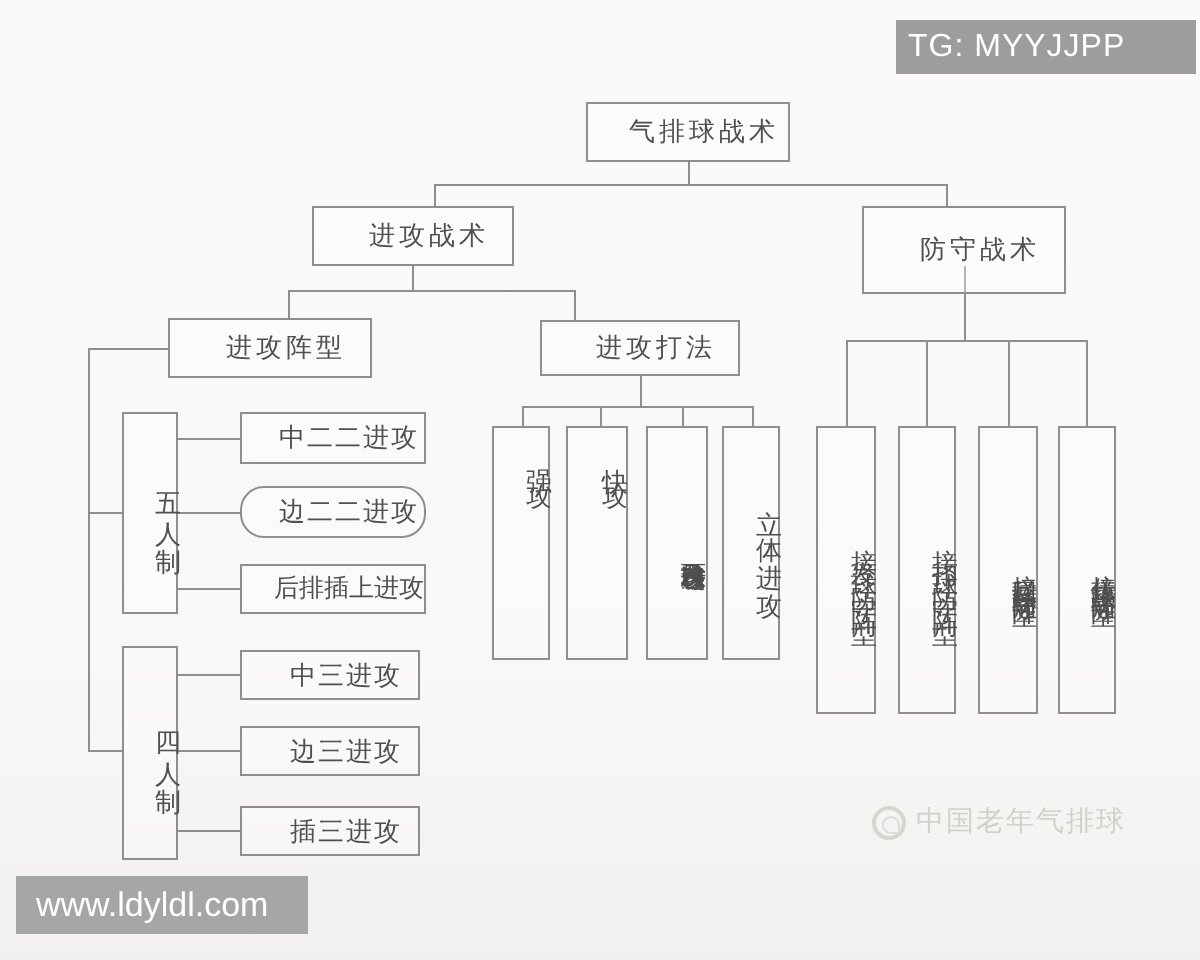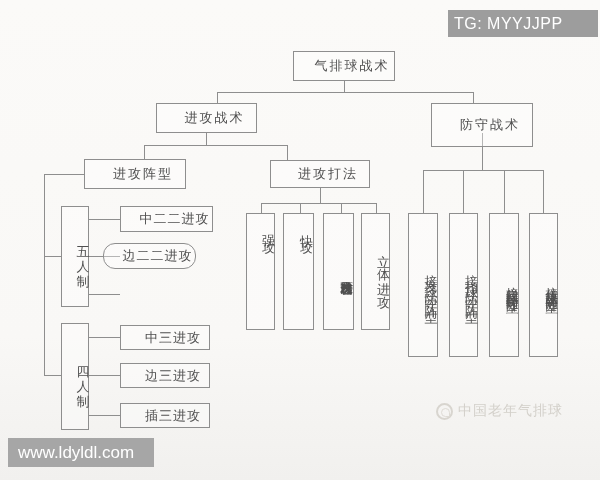--- a/index.html
+++ b/index.html
@@ -107,21 +107,22 @@
 
   <div class="box" style="left:84px;top:159px;width:102px;height:30px;">进攻阵型</div>
 
   <div class="box" style="left:270px;top:160px;width:100px;height:28px;">进攻打法</div>
 
   <div class="box vbox" style="left:61px;top:206px;width:28px;height:101px;letter-spacing:14px;">五人制</div>
 
   <div class="box vbox" style="left:61px;top:323px;width:28px;height:107px;letter-spacing:14px;">四人制</div>
 
   <div class="box" style="left:120px;top:206px;width:93px;height:26px;letter-spacing:1px;">中二二进攻</div>
-  <div class="box" style="left:103px;top:243px;width:93px;height:26px;letter-spacing:1px;border-radius:12px;">边二二进攻</div>
+  <div class="box" style="left:120px;top:243px;width:93px;height:26px;letter-spacing:1px;border-radius:12px;">边二二进攻</div>
+  <div class="box" style="left:120px;top:282px;width:93px;height:25px;letter-spacing:0px;font-size:12.5px;">后排插上进攻</div>
 
   <div class="box" style="left:120px;top:325px;width:90px;height:25px;letter-spacing:1px;">中三进攻</div>
   <div class="box" style="left:120px;top:363px;width:90px;height:25px;letter-spacing:1px;">边三进攻</div>
   <div class="box" style="left:120px;top:403px;width:90px;height:25px;letter-spacing:1px;">插三进攻</div>
 
   <div class="box vbox vtop" style="left:246px;top:213px;width:29px;height:117px;letter-spacing:7px;">强攻</div>
   <div class="box vbox vtop" style="left:283px;top:213px;width:31px;height:117px;letter-spacing:7px;">快攻</div>
   <div class="box vbox" style="left:323px;top:213px;width:31px;height:117px;letter-spacing:0px;font-size:12.5px;">两次球及转移进攻</div>
   <div class="box vbox" style="left:361px;top:213px;width:29px;height:117px;letter-spacing:14px;">立体进攻</div>
 

